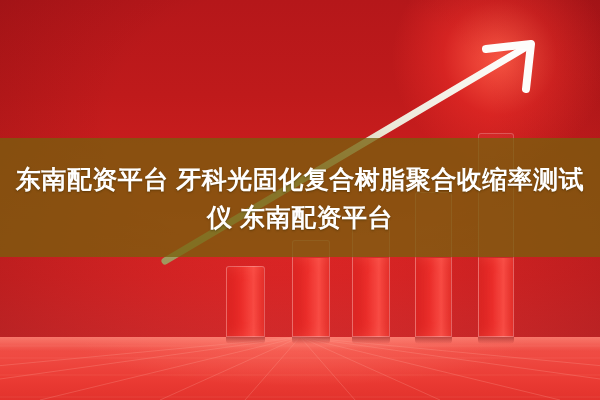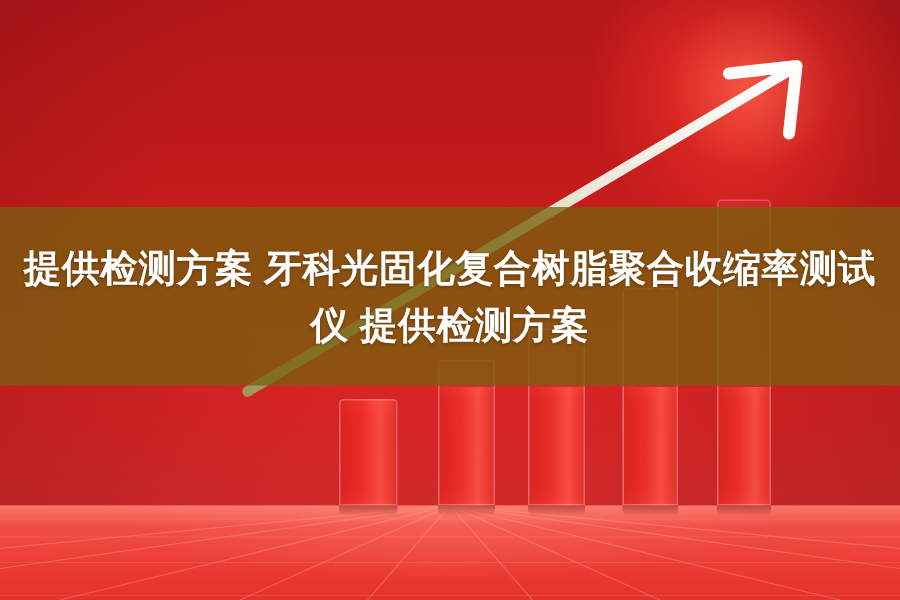--- a/index.html
+++ b/index.html
@@ -145,17 +145,17 @@
   <div class="bar solid" style="left:415px; top:258px; width:37px; height:79px; border-top:none; border-radius:0;"></div>
   <div class="bar solid" style="left:478px; top:258px; width:36px; height:79px; border-top:none; border-radius:0;"></div>
 
   <div class="bar-shadow" style="left:226px; top:337px; width:39px;"></div>
   <div class="bar-shadow" style="left:292px; top:337px; width:38px;"></div>
   <div class="bar-shadow" style="left:352px; top:337px; width:38px;"></div>
   <div class="bar-shadow" style="left:415px; top:337px; width:37px;"></div>
   <div class="bar-shadow" style="left:478px; top:337px; width:36px;"></div>
 
   <div class="caption">
-    <span class="caption-line">提供检测方案 牙科光固化复合树脂聚合收缩率测试</span>
-    <span class="caption-line">仪 提供检测方案</span>
+    <span class="caption-line">东南配资平台 牙科光固化复合树脂聚合收缩率测试</span>
+    <span class="caption-line">仪 东南配资平台</span>
   </div>
 
 </div>
 
 </body></html>

